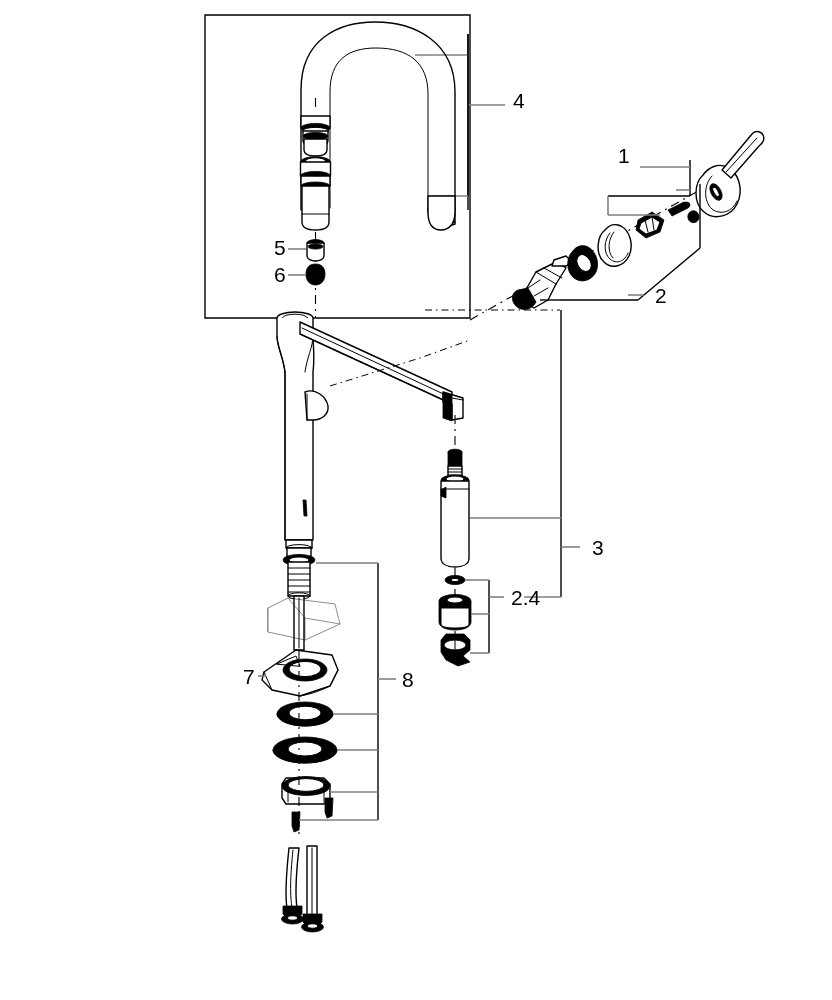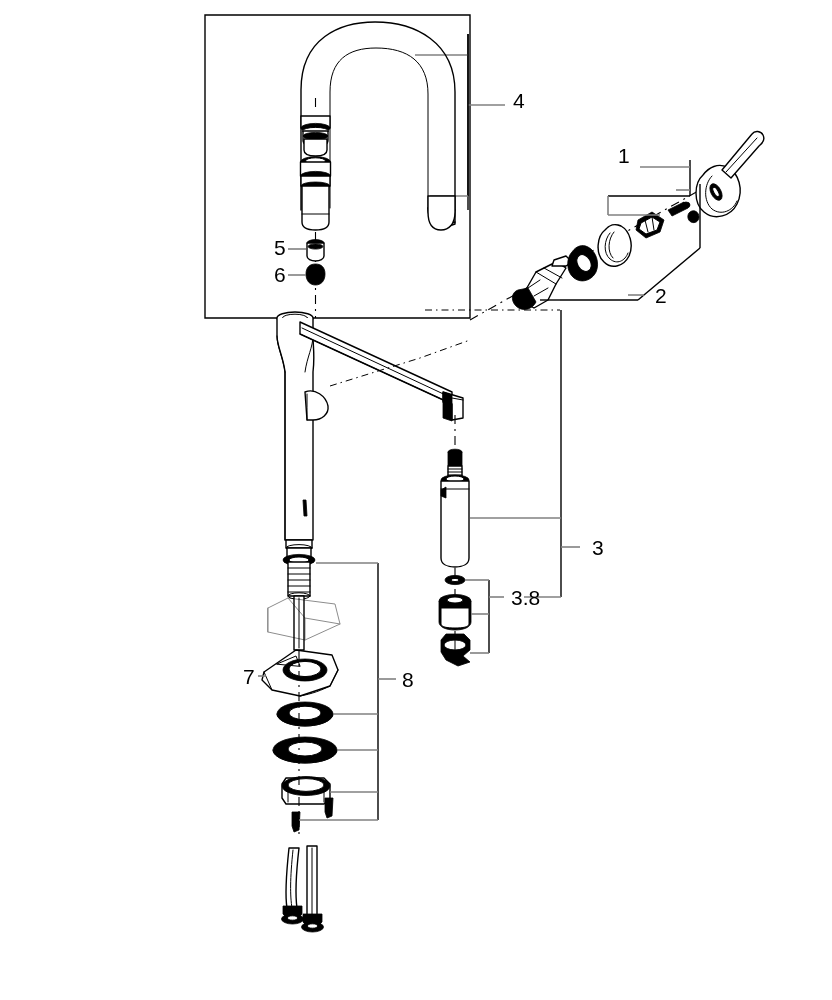--- a/index.html
+++ b/index.html
@@ -335,20 +335,20 @@
     <path class="brk" d="M560,300 L540,300"></path>
     <path class="lead" d="M608,215 L660,215"></path>
     <path class="lead" d="M628,295 L644,295"></path>
   </g>
 
 </svg>
 
 <div class="num" style="left: 618px; top: 144.5px;">1</div>
 <div class="num" style="left: 655px; top: 284.5px;">2</div>
 <div class="num" style="left: 592px; top: 536.5px;">3</div>
-<div class="num" style="left: 511px; top: 586.5px;">3.8</div>
+<div class="num" style="left: 511px; top: 586.5px;">2.4</div>
 <div class="num" style="left: 513px; top: 89.5px;">4</div>
 <div class="num" style="left: 274px; top: 236.5px;">5</div>
 <div class="num" style="left: 274px; top: 263.5px;">6</div>
 <div class="num" style="left: 243px; top: 665.5px;">7</div>
 <div class="num" style="left: 402px; top: 668.5px;">8</div>
 
 </div>
 
 </body></html>

